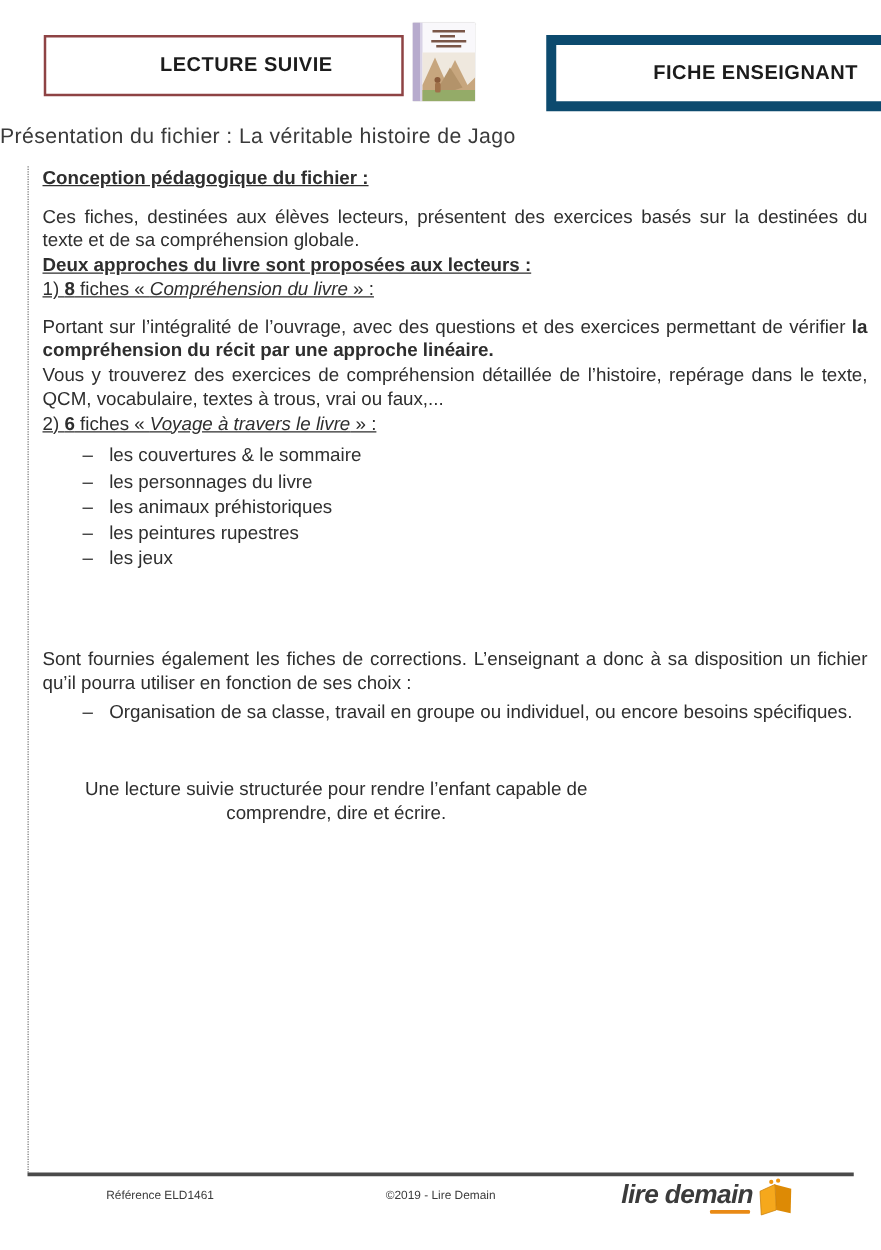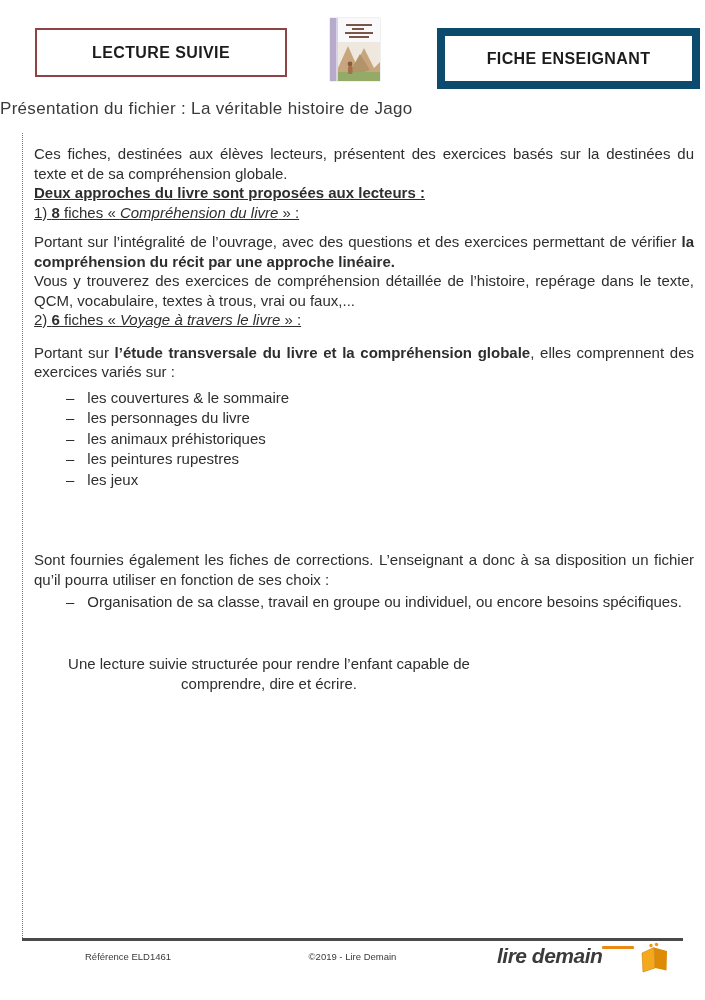--- a/index.html
+++ b/index.html
@@ -4,21 +4,21 @@
 <style>
   html,body{margin:0;padding:0;}
   body{
     width:705px;height:1000px;position:relative;background:#ffffff;
     font-family:"Liberation Sans", sans-serif;color:#2e2e2e;overflow:hidden;
   }
   
   .hdr-box{
     position:absolute;top:28px;height:45px;background:#fff;
     display:flex;align-items:center;justify-content:center;
-    font-weight:bold;font-size:16px;letter-spacing:.4px;color:#1c1c1c;
+    font-weight:bold;font-size:16px;letter-spacing:.4px;color:#1c1c1c;padding-left:36px;
   }
   .hdr-box.left{left:35px;width:248px;border:2px solid #8e4344;}
   .hdr-box.right{left:437px;width:247px;border:8px solid #0c4a6e;}
   .book-cover{position:absolute;left:330px;top:18px;width:50px;height:63px;
     box-shadow:0 0 1px rgba(0,0,0,.35);}
   
   .page-title{
     position:absolute;left:0;right:0;top:99px;text-align:left;
     font-size:17px;color:#3a3a3a;letter-spacing:.3px;
   }
@@ -57,21 +57,21 @@
     margin-top:42px !important;text-align:center !important;
     width:470px;margin-left:auto;margin-right:auto;
   }
   .b{font-weight:bold;}
   .i{font-style:italic;}
   
   .footer-rule{position:absolute;left:22px;top:938px;width:661px;height:3px;background:#4a4a4a;}
   .footer-ref{position:absolute;left:85px;top:951px;font-size:9.5px;color:#3a3a3a;}
   .footer-copy{position:absolute;left:0;right:0;top:951px;text-align:center;font-size:9.5px;color:#3a3a3a;}
   .logo{position:absolute;left:497px;top:941px;display:flex;align-items:flex-start;}
-  .logo-text-wrap{display:flex;flex-direction:row;align-items:flex-start;margin-top:4px;}
+  .logo-text-wrap{display:flex;flex-direction:column;align-items:flex-end;margin-top:4px;}
   .logo-text{
     font-style:italic;font-weight:600;font-size:21px;color:#3b3b3b;
     letter-spacing:-0.5px;line-height:22px;
   }
   .logo-tagline{width:32px;height:3px;background:#e98a16;margin-top:1px;margin-right:2px;border-radius:1px;}
   .logo-book{margin-left:2px;margin-top:0;}
 </style>
 </head>
 <body>
 
@@ -101,35 +101,35 @@
 </div>
 
 <div class="hdr-box right">
   <span>FICHE ENSEIGNANT</span>
 </div>
 
 <div class="page-title">Présentation du fichier : La véritable histoire de Jago</div>
 
 <div class="content">
 
+  <p class="sec-heading h-conception">Conception pédagogique du fichier :</p>
 
   <p class="p-1">Ces fiches, destinées aux élèves lecteurs, présentent des exercices basés sur la destinées du texte et de sa compréhension globale.</p>
 
 
   <p class="sec-heading h-approaches">Deux approches du livre sont proposées aux lecteurs :</p>
 
   <p class="sub-heading sh-1"><span>1) </span><span class="b">8</span><span> fiches « </span><span class="i">Compréhension du livre</span><span> » :</span></p>
 
   <p class="p-3"><span>Portant sur l’intégralité de l’ouvrage, avec des questions et des exercices permettant de vérifier </span><span class="b">la compréhension du récit par une approche linéaire.</span></p>
 
   <p class="p-4">Vous y trouverez des exercices de compréhension détaillée de l’histoire, repérage dans le texte, QCM, vocabulaire, textes à trous, vrai ou faux,...</p>
 
   <p class="sub-heading sh-2"><span>2) </span><span class="b">6</span><span> fiches « </span><span class="i">Voyage à travers le livre</span><span> » :</span></p>
 
-  <p class="p-5"><span>Portant sur </span><span class="b">l’étude transversale du livre et la compréhension globale</span><span>, elles comprennent des exercices variés sur :</span></p>
 
   <ul class="dash-list">
     <li>les couvertures &amp; le sommaire</li>
     <li>les personnages du livre</li>
     <li>les animaux préhistoriques</li>
     <li>les peintures rupestres</li>
     <li>les jeux</li>
   </ul>
 
   <p class="p-corrections">Sont fournies également les fiches de corrections. L’enseignant a donc à sa disposition un fichier qu’il pourra utiliser en fonction de ses choix :</p>

